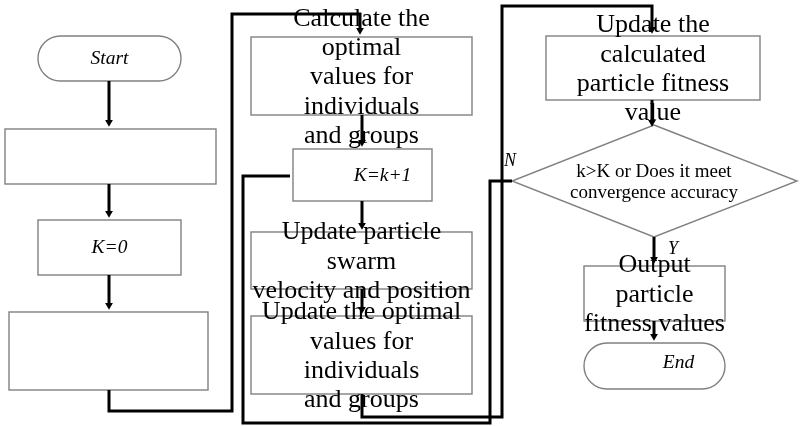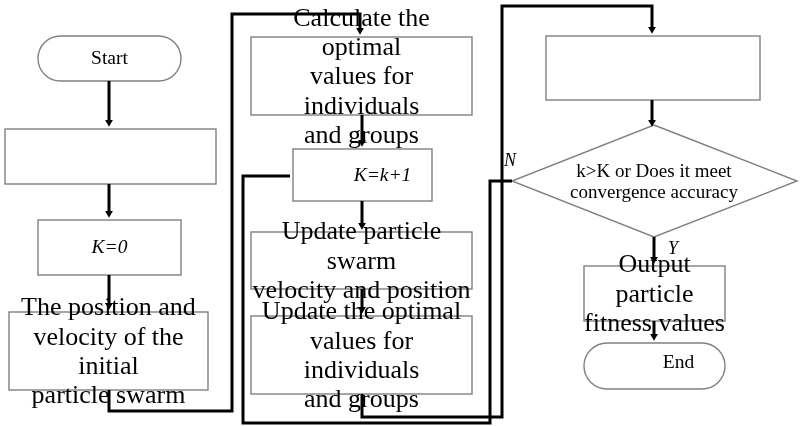--- a/index.html
+++ b/index.html
@@ -30,21 +30,21 @@
     display: flex;
     align-items: center;
     justify-content: center;
     text-align: center;
     color: #000000;
     line-height: 1.13;
     pointer-events: none;
     white-space: pre-line;
   }
   .lbl-proc   { font-size: 26px; }
-  .lbl-term   { font-size: 19.5px; }
+  .lbl-term   { font-size: 19.5px; font-style: italic; }
   .lbl-math   { font-size: 19.5px; font-style: italic; }
   .lbl-dec    { font-size: 19px; }
   .branch-lbl {
     position: absolute;
     font-size: 18px;
     font-style: italic;
     color: #000000;
     pointer-events: none;
   }
   .hit {
@@ -111,37 +111,36 @@
     <path d="M654,237 L654,260" fill="none" stroke="#000000" stroke-width="3" marker-end="url(#arrowhead)"></path>
 
     <path d="M654,321 L654,337" fill="none" stroke="#000000" stroke-width="3" marker-end="url(#arrowhead)"></path>
   </svg>
 
   <div class="node-label lbl-term" style="left:38px; top:36px; width:143px; height:45px;">Start</div>
 
 
   <div class="node-label lbl-math" style="left:38px; top:220px; width:143px; height:55px;">K=0</div>
 
-  <div class="node-label lbl-proc" style="left:9px; top:312px; width:199px; height:78px;">The position and
-velocity of the initial
-particle swarm</div>
 
   <div class="node-label lbl-proc" style="left:251px; top:37px; width:221px; height:78px;">Calculate the optimal
 values for individuals
 and groups</div>
 
   <div class="node-label lbl-math" style="left:293px; top:149px; width:139px; height:52px;padding-left:20px;">K=k+1</div>
 
   <div class="node-label lbl-proc" style="left:251px; top:232px; width:221px; height:57px;text-align:center;">Update particle swarm
 velocity and position</div>
 
   <div class="node-label lbl-proc" style="left:251px; top:316px; width:221px; height:78px;border-radius:11px;">Update the optimal
 values for individuals
 and groups</div>
 
+  <div class="node-label lbl-proc" style="left:546px; top:36px; width:214px; height:64px;">Update the calculated
+particle fitness value</div>
 
   <div class="node-label lbl-proc" style="left:584px; top:266px; width:141px; height:55px;">Output particle
 fitness values</div>
 
   <div class="node-label lbl-dec" style="left:530px; top:145px; width:248px; height:72px;">k&gt;K or Does it meet
 convergence accuracy</div>
 
   <div class="node-label lbl-term" style="left:608px; top:343px; width:141px; height:38px;">End</div>
 
   <div class="branch-lbl" style="left:504px; top:150px;">N</div>

